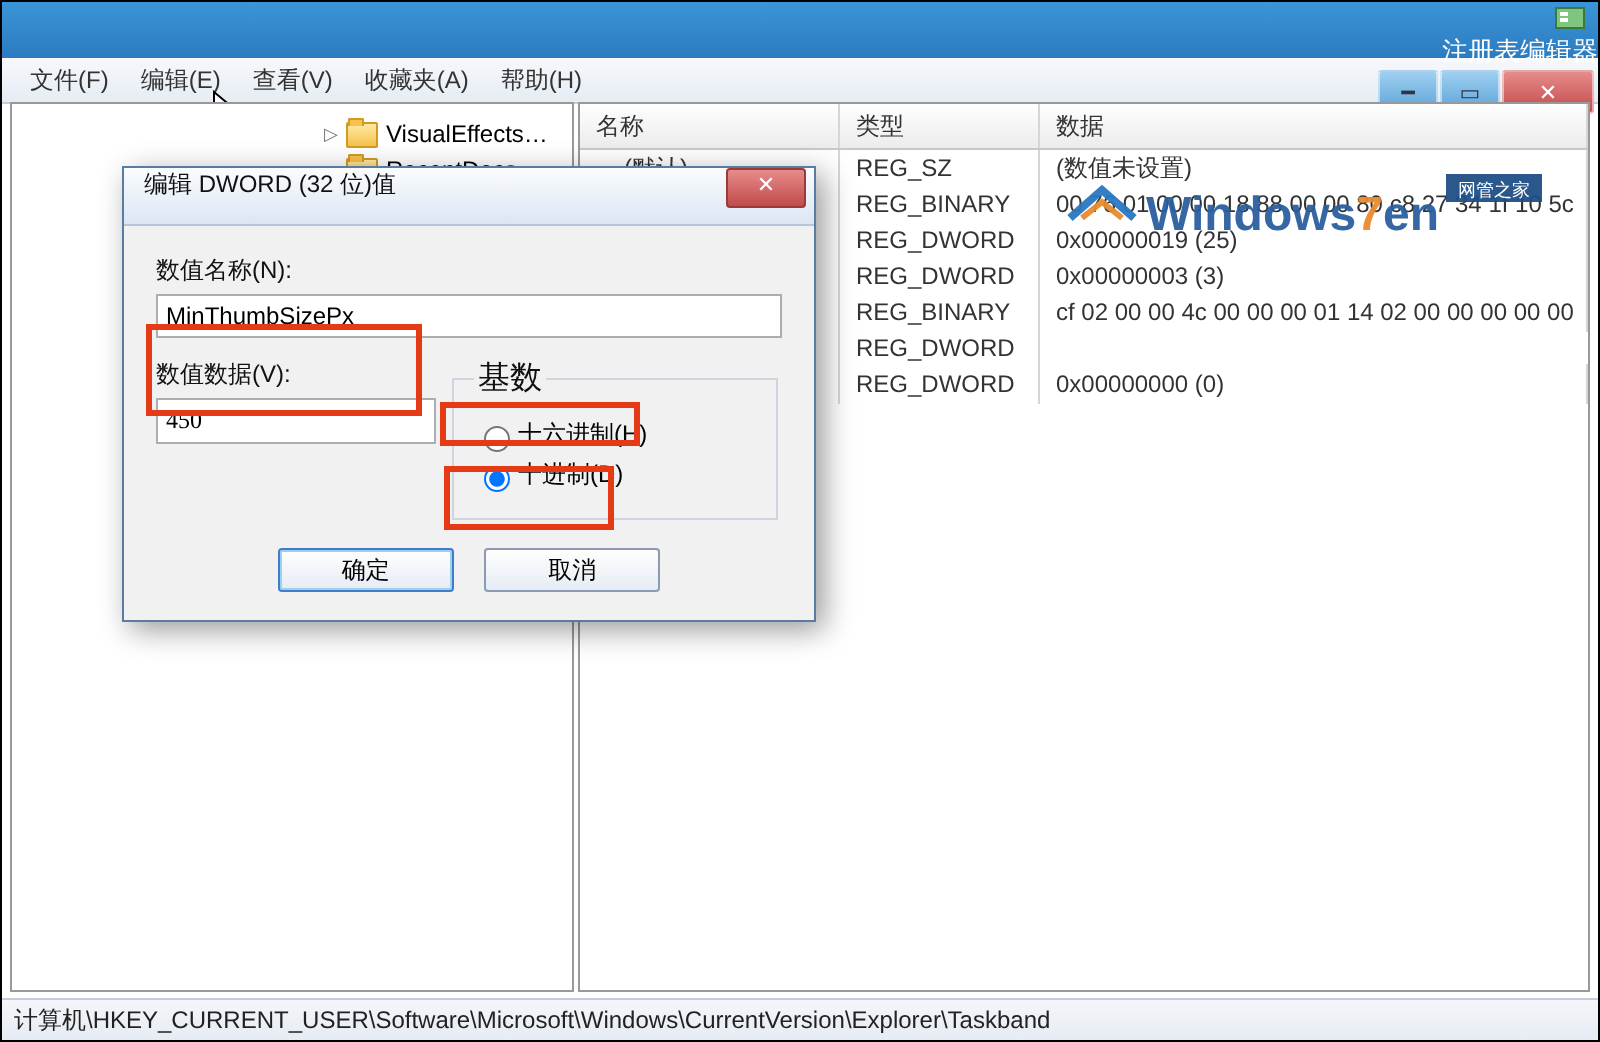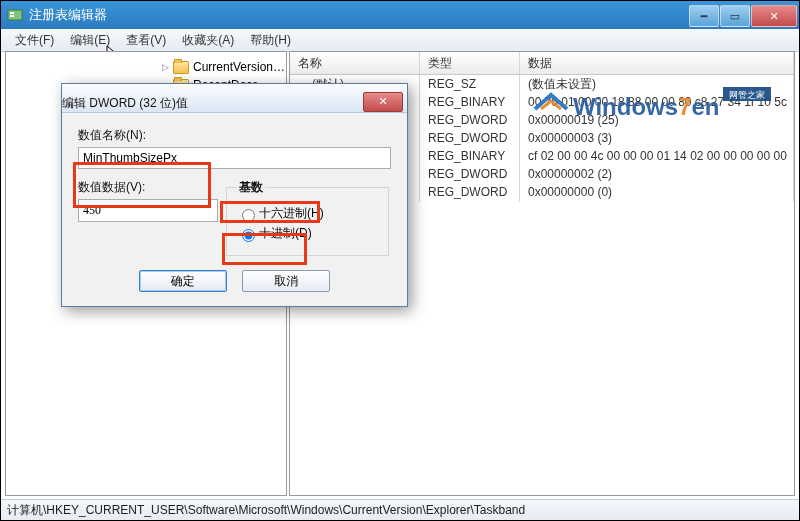--- a/index.html
+++ b/index.html
@@ -1,19 +1,19 @@
 <!DOCTYPE html>
 <html><head>
 <meta charset="utf-8">
 <style>
   html, body { margin: 0; padding: 0; font-family: "Microsoft YaHei", "Segoe UI", Tahoma, sans-serif; font-size: 12px; overflow: hidden; background: #fff; }
   .window { width: 800px; height: 521px; position: relative; background: #fff; box-sizing: border-box; border: 1px solid #000; }
 
   
-  .titlebar { height: 28px; background: linear-gradient(to bottom, #3a95d6, #2c7bc1); display: flex; align-items: center; color: #fff; padding-left: 6px; }
+  .titlebar { height: 28px; background: linear-gradient(to bottom, #3a95d6, #2c7bc1); display: flex; align-items: flex-end; color: #fff; padding-left: 6px; flex-direction: column; }
   .titlebar .app-icon { width: 16px; height: 16px; margin-right: 6px; display: inline-flex; align-items: center; justify-content: center; }
   .titlebar .title { flex: 1; font-size: 13px; }
   .win-controls { display: flex; height: 20px; margin-right: 2px; }
   .win-btn { width: 28px; height: 20px; margin-left: 1px; border: 1px solid rgba(255,255,255,0.5); border-radius: 2px; background: linear-gradient(to bottom, #9fcff0, #5aa3d8); display: flex; align-items: center; justify-content: center; color: #334; font-size: 11px; }
   .win-btn.close { width: 44px; background: linear-gradient(to bottom, #e78b8b, #c24b4b); color: #fff; }
 
   
   .menubar { height: 22px; background: linear-gradient(to bottom, #f6f8fb, #e6ecf4); border-bottom: 1px solid #c3ccd9; display: flex; align-items: center; padding-left: 6px; color: #333; }
   .menuitem { padding: 3px 8px; }
 
@@ -41,27 +41,27 @@
   .list-body { flex: 1; overflow: hidden; }
   .list-row { display: flex; height: 18px; align-items: center; }
   .list-row .c-name { padding-left: 22px; position: relative; }
   .cut { overflow: hidden; text-overflow: clip; white-space: nowrap; }
 
   
   .statusbar { position: absolute; bottom: 0; left: 0; right: 0; height: 20px; background: linear-gradient(to bottom, #f4f6f9, #e6ecf4); border-top: 1px solid #c3ccd9; padding-left: 6px; line-height: 20px; color: #222; font-size: 12px; white-space: nowrap; }
 
   
   .dialog { position: absolute; left: 60px; top: 82px; width: 345px; background: #f1f1f1; border: 1px solid #5b7ca2; box-shadow: 4px 4px 14px rgba(0,0,0,0.4); }
-  .dlg-title { height: 28px; background: linear-gradient(to bottom, #fbfcfe, #dbe6f4); border-bottom: 1px solid #b5c6dc; display: flex; align-items: flex-end; padding-left: 0; font-size: 12px; color: #111; }
+  .dlg-title { height: 28px; background: linear-gradient(to bottom, #fbfcfe, #dbe6f4); border-bottom: 1px solid #b5c6dc; display: flex; align-items: flex-start; padding-left: 10px; font-size: 12px; color: #111; }
   .dlg-close { width: 38px; height: 18px; margin-right: 4px; background: linear-gradient(to bottom, #e78b8b, #c24b4b); border: 1px solid #9a3a3a; border-radius: 2px; text-align: center; color: #fff; font-size: 11px; line-height: 17px; }
   .dlg-body { padding: 14px 16px 14px 16px; }
   .lbl { color: #111; }
   .ro-box { border: 1px solid #abadb3; background: #fff; padding: 3px 4px; margin-top: 3px; margin-bottom: 10px; font-family: Tahoma, sans-serif; font-size: 12px; }
   .fieldset { border: 1px solid #cfd5df; padding: 6px 10px 10px 10px; margin-left: 8px; }
-  .fieldset legend { font-size: 12px; color: #111; font-weight: bold; }
+  .fieldset legend { font-size: 16px; color: #111; }
   .radio-row { display: flex; align-items: flex-end; margin: 3px 0; font-size: 12px; }
   .radio-row input { margin-right: 4px; }
   .dlg-btns { text-align: center; margin-top: 14px; }
   .dlg-btn { width: 88px; height: 22px; border: 1px solid #8a9bb1; background: linear-gradient(to bottom, #fefefe, #e6ecf4); border-radius: 2px; margin: 0 6px; font-size: 12px; }
   .dlg-btn.default { border: 1px solid #3d7ecb; box-shadow: inset 0 0 0 1px #9fcff0; }
 
   
   .hl { position: absolute; border: 3px solid #e63a16; box-sizing: border-box; pointer-events: none; }
 
   .value-input { width: 100%; border: 1px solid #abadb3; padding: 3px 4px; font-family: Tahoma; font-size: 12px; box-sizing: border-box; }
@@ -105,21 +105,21 @@
   </svg>
 
   <div class="client">
 
     <div class="tree-pane">
       <div class="tree" id="tree" style="margin-top: 0px;">
           <div class="tree-row">
             <span class="tree-indent" style="width: 154px;"></span>
             <span class="exp">▷</span>
             <span class="folder-icon"></span>
-            <span>CurrentVersion…</span>
+            <span>VisualEffects…</span>
           </div>
           <div class="tree-row">
             <span class="tree-indent" style="width: 154px;"></span>
             <span class="exp"></span>
             <span class="folder-icon"></span>
             <span>RecentDocs</span>
           </div>
           <div class="tree-row">
             <span class="tree-indent" style="width: 154px;"></span>
             <span class="exp"></span>
@@ -211,21 +211,20 @@
             <div class="list-col c-data cut">0x00000003 (3)</div>
           </div>
           <div class="list-row">
             <div class="list-col c-name cut">…</div>
             <div class="list-col c-type cut">REG_BINARY</div>
             <div class="list-col c-data cut">cf 02 00 00 4c 00 00 00 01 14 02 00 00 00 00 00</div>
           </div>
           <div class="list-row">
             <div class="list-col c-name cut">…</div>
             <div class="list-col c-type cut">REG_DWORD</div>
-            <div class="list-col c-data cut">0x00000002 (2)</div>
           </div>
           <div class="list-row">
             <div class="list-col c-name cut">…</div>
             <div class="list-col c-type cut">REG_DWORD</div>
             <div class="list-col c-data cut">0x00000000 (0)</div>
           </div>
         </div>
     </div>
 
   </div>

